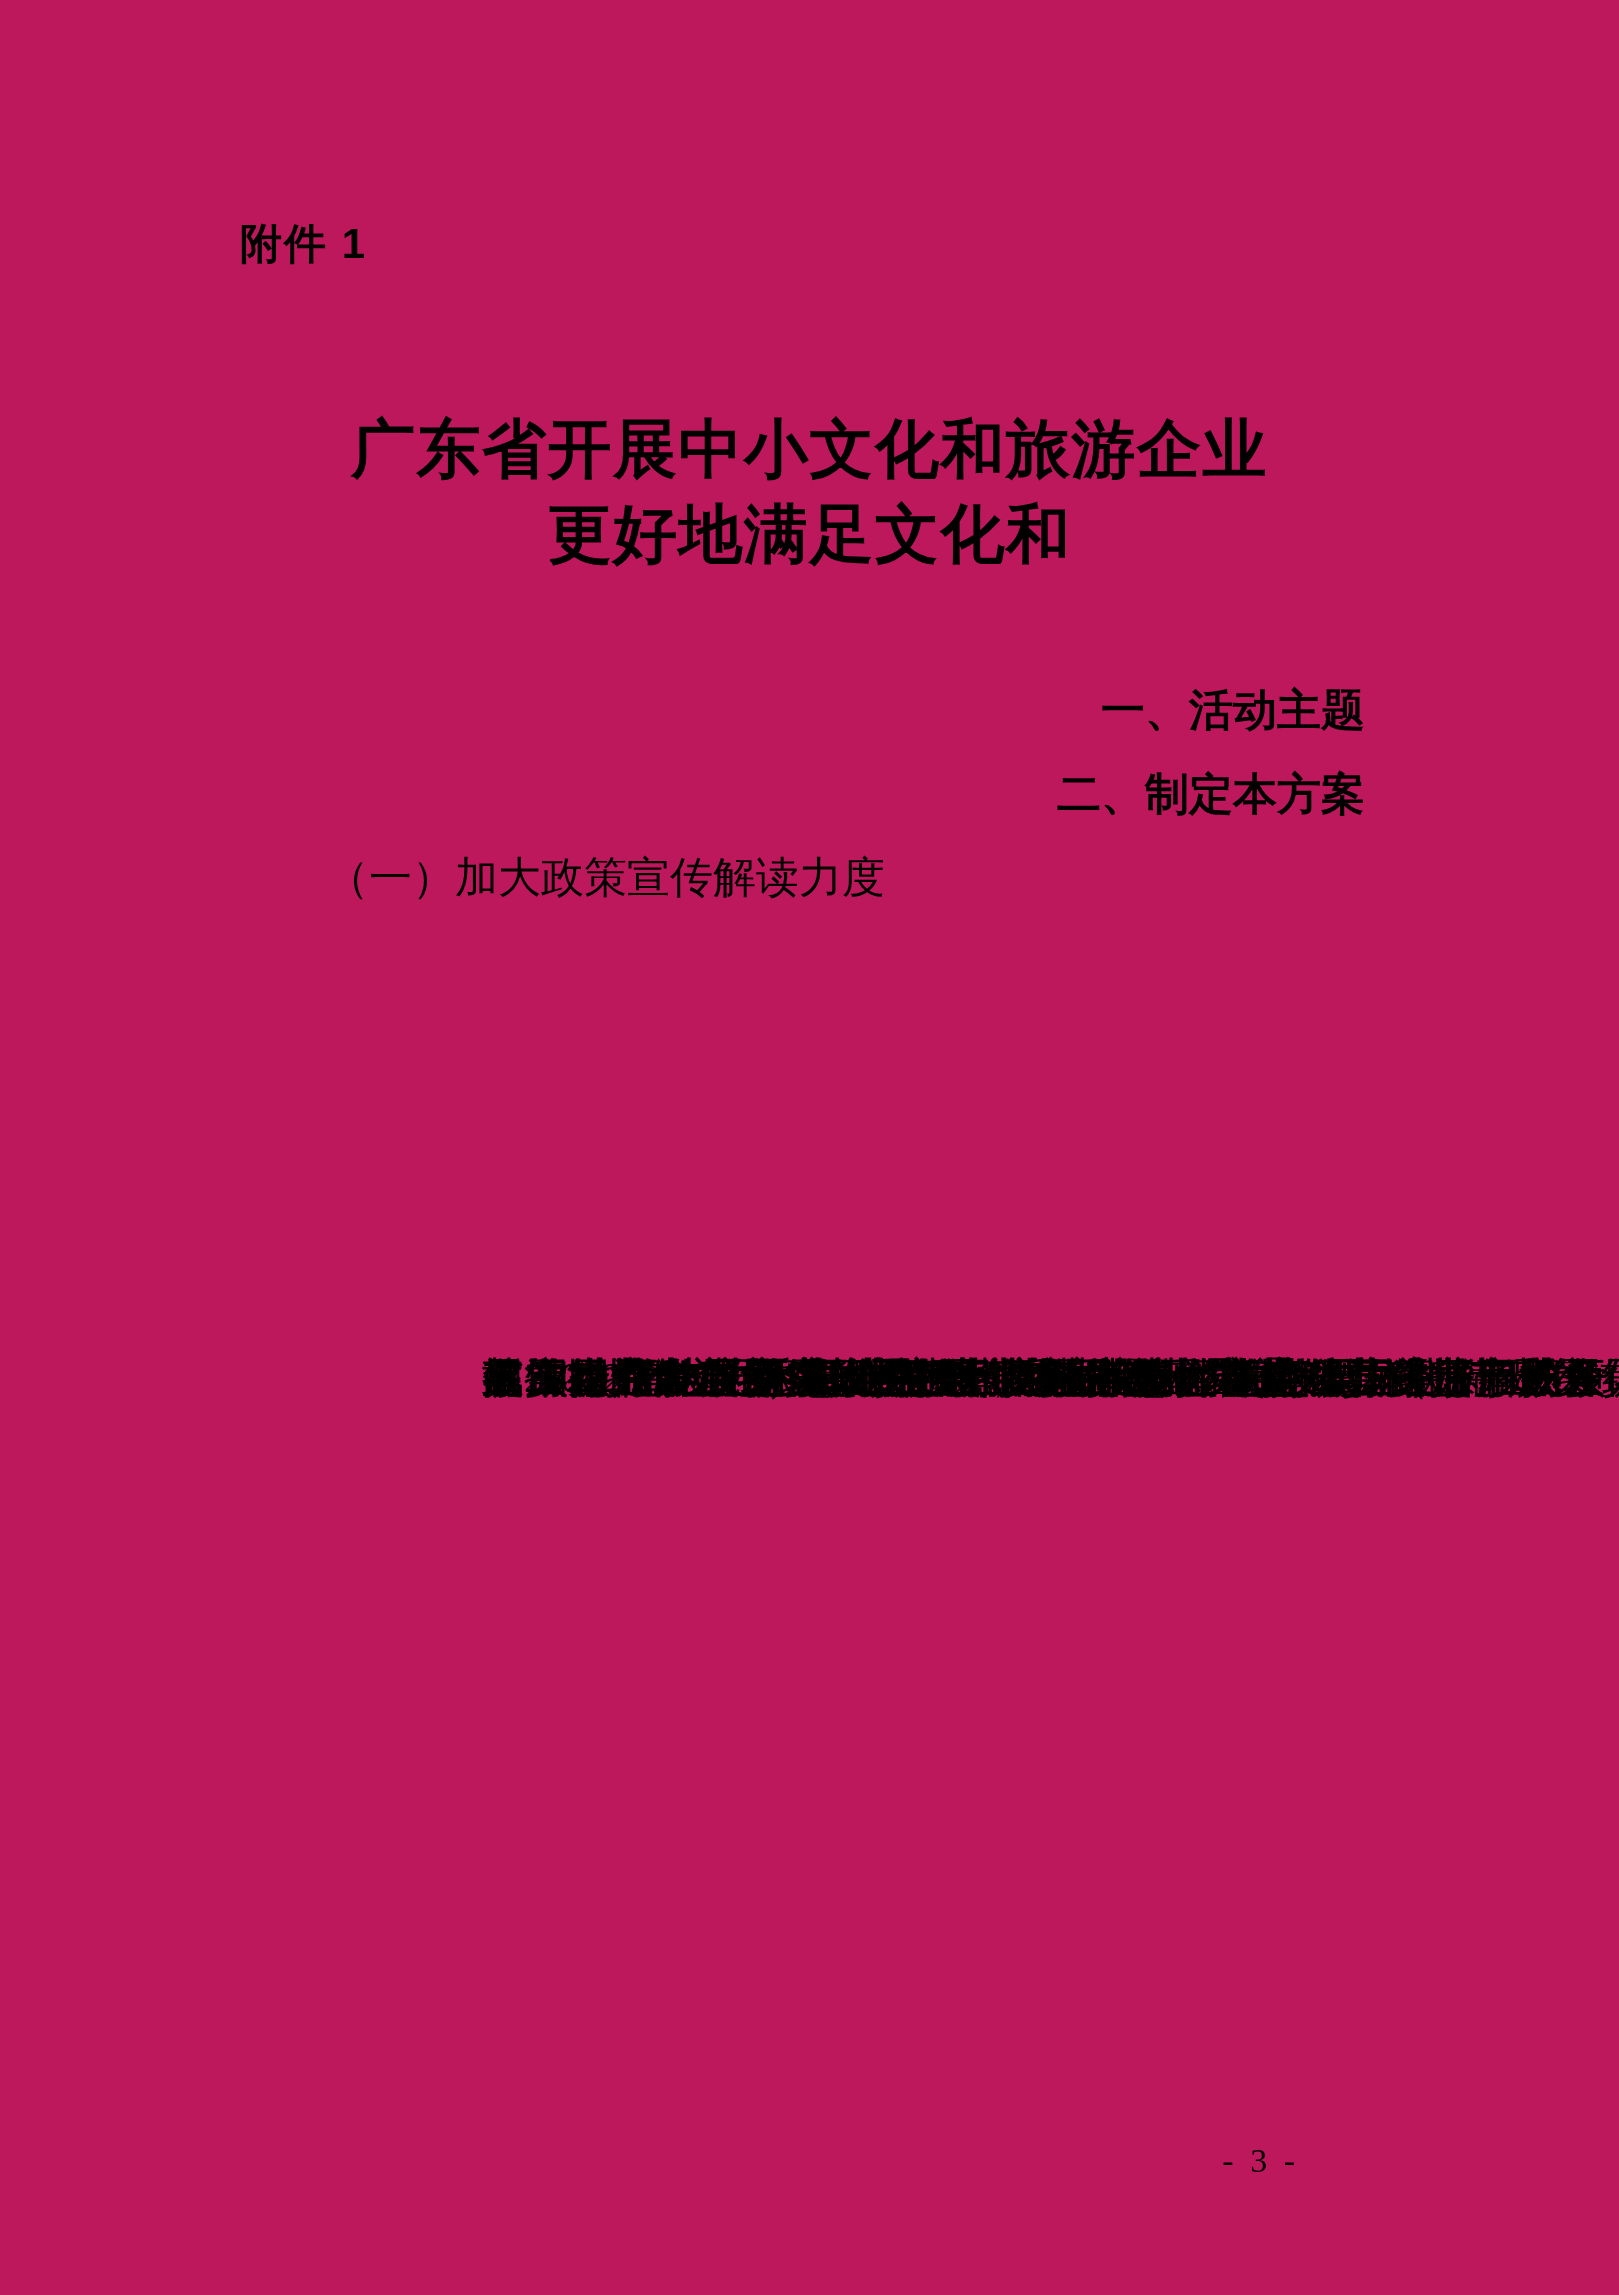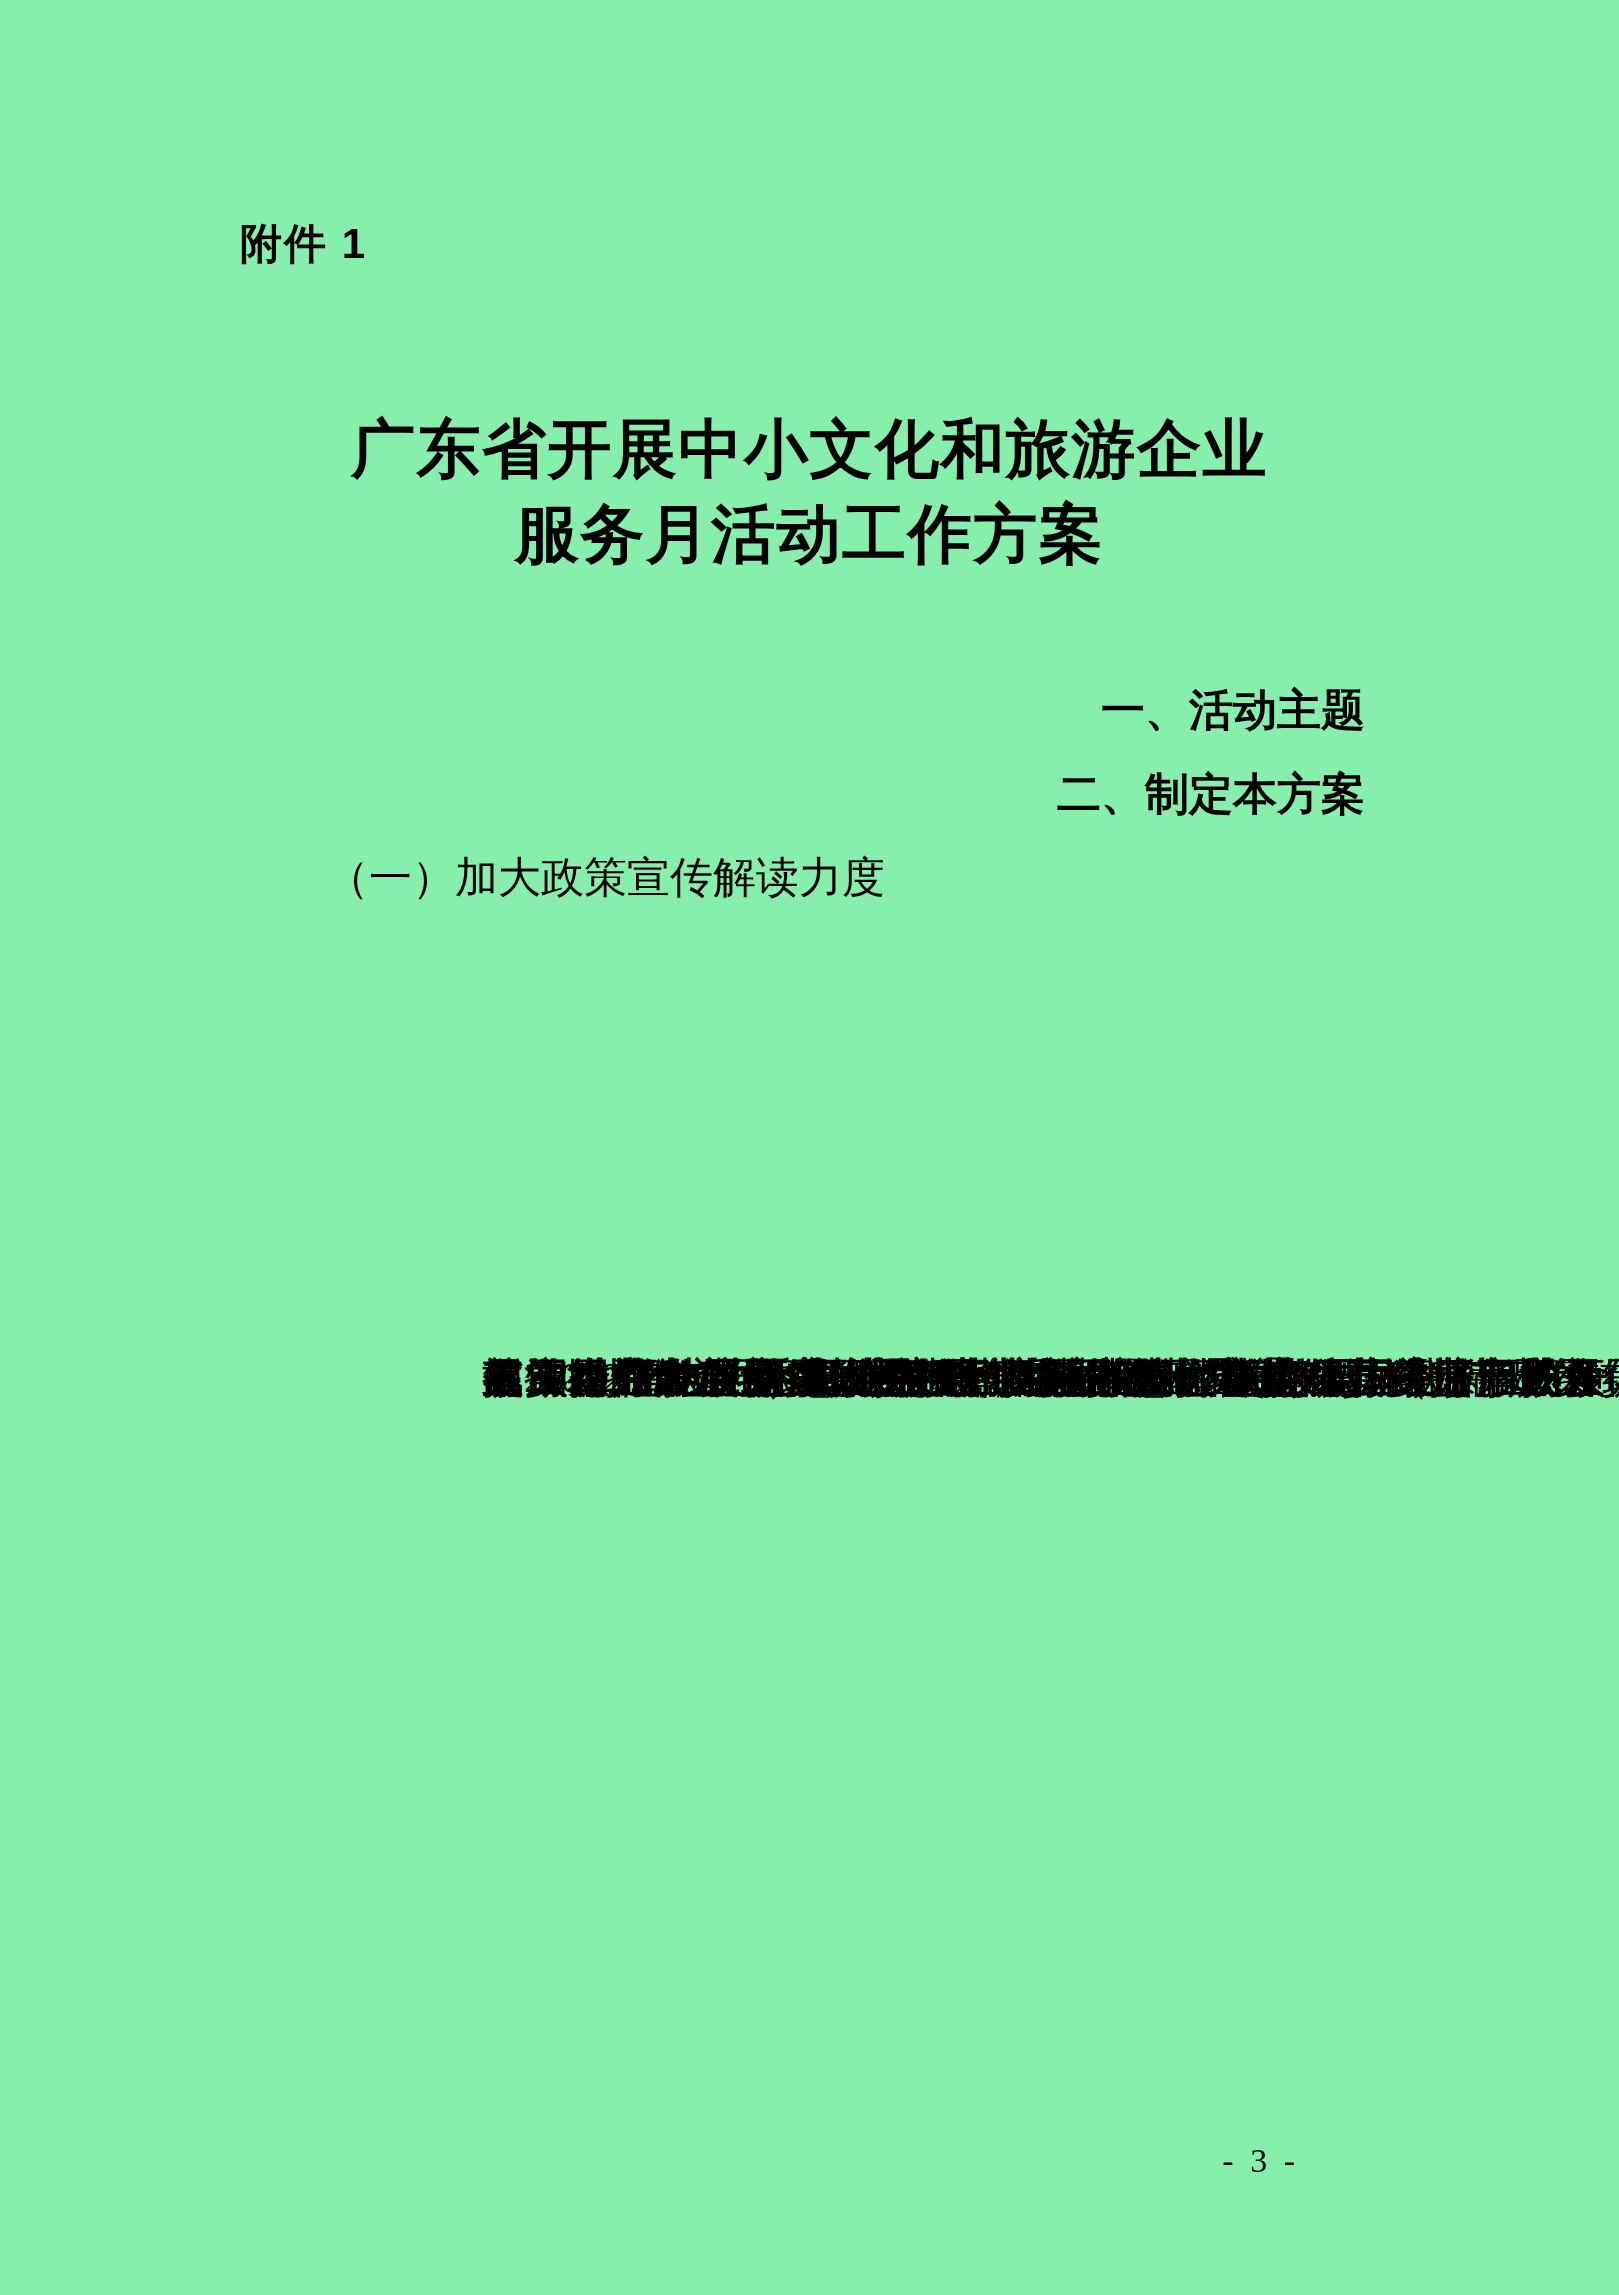--- a/index.html
+++ b/index.html
@@ -4,21 +4,21 @@
 <style>
   html, body {
     margin: 0;
     padding: 0;
     background: #e8e8e8;
   }
   .page {
     position: relative;
     width: 1619px;
     height: 2295px;
-    background: #86efac;
+    background: #be185d;
     color: #000000;
     font-family: "Liberation Serif", serif;
     overflow: hidden;
   }
   .attachment {
     position: absolute;
     left: 240px;
     top: 207px;
     height: 74px;
     line-height: 74px;
@@ -80,21 +80,21 @@
 </style>
 </head>
 <body>
 
 <div class="page">
 
   <div class="attachment">附件 1</div>
 
   <div class="title">
     <div class="title-line">广东省开展中小文化和旅游企业</div>
-    <div class="title-line">服务月活动工作方案</div>
+    <div class="title-line">更好地满足文化和</div>
   </div>
 
   <div class="body" id="body-lines">
       <div class="line body indent fill">为帮助文旅企业应对疫情持续影响，更好地满足文化和</div>
       <div class="line body fill">旅游企业发展需求，根据《文化和旅游部办公厅关于组织开</div>
       <div class="line body fill">展 2022 年文化和旅游企业服务月活动的通知》（办产业发</div>
       <div class="line body">〔2022〕107 号）要求，结合我省实际，制定本方案。</div>
       <div class="line heading indent">一、活动主题</div>
       <div class="line body indent fill">以“助企纾困促发展”为主题，聚焦纾困扶持政策贯彻</div>
       <div class="line body fill">落实、优化助企惠企服务，组织各地集中推出一批形式多样、</div>

